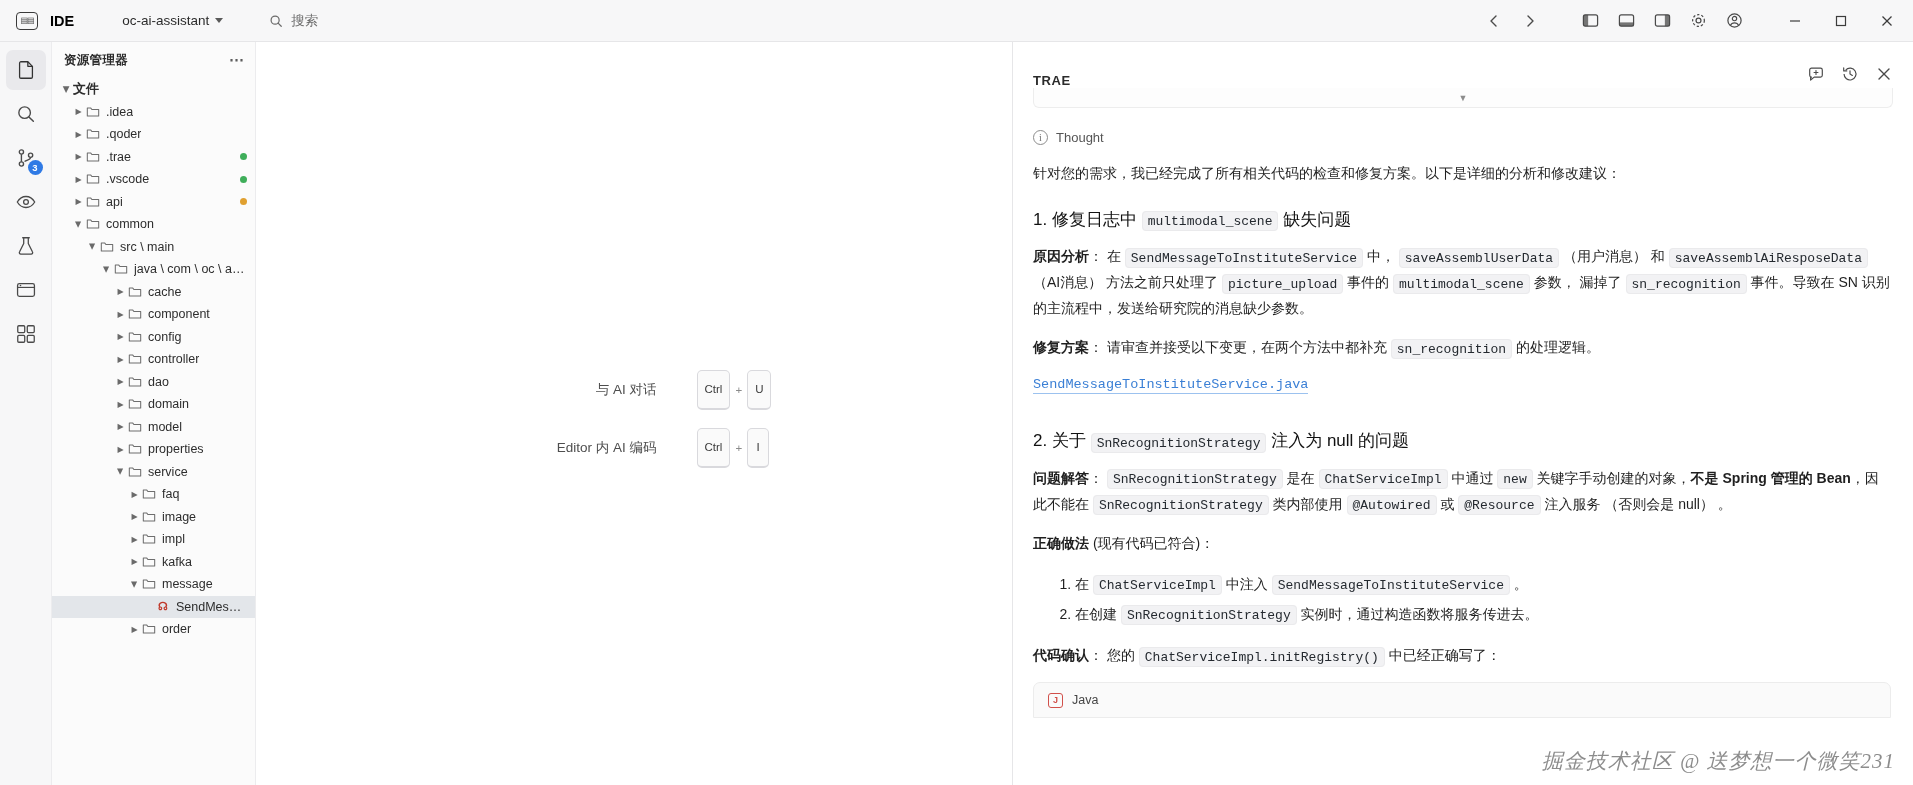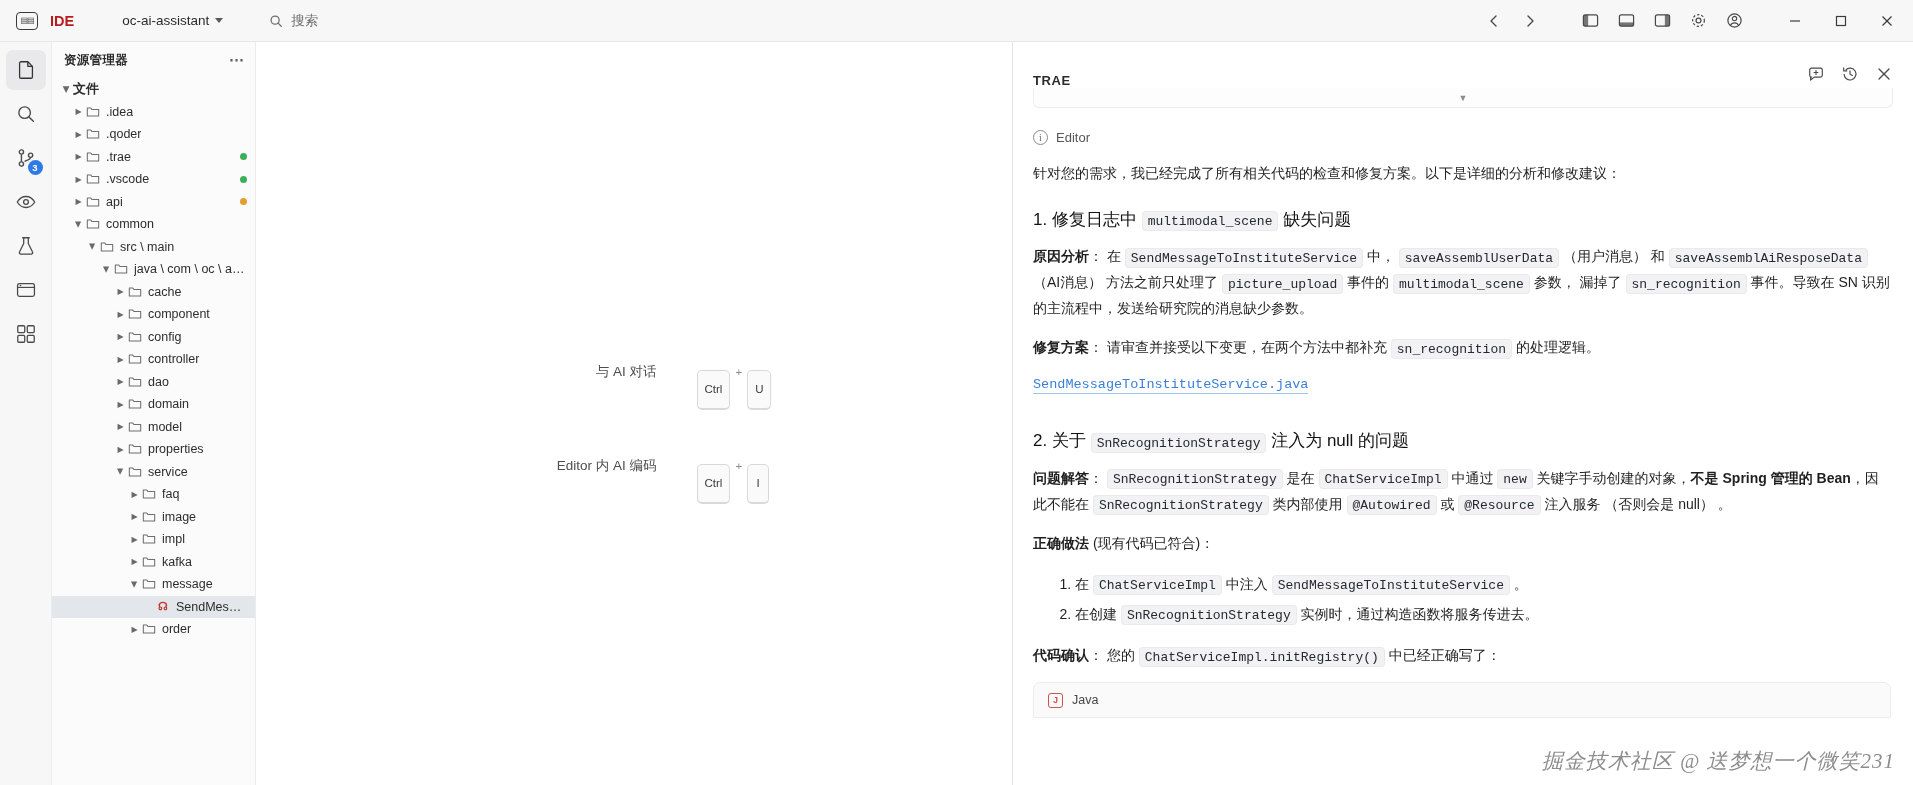--- a/index.html
+++ b/index.html
@@ -33,21 +33,21 @@
     margin: 0 4px 0 6px;
   }
   .logo-glyph {
     width: 22px; height: 18px;
     border: 1.6px solid #3a3a3a;
     border-radius: 4px;
     display: flex; align-items: center; justify-content: center;
     font-size: 8px; color: #3a3a3a; letter-spacing: -1px;
   }
   .ide-label {
-    font-size: 14.5px; font-weight: 700; color: #b91c1c;
+    font-size: 14.5px; font-weight: 700; color: #000000;
     margin: 0 14px 0 4px;
   }
   .menu {
     display: flex; align-items: center; gap: 2px;
   }
   .menu-item {
     font-size: 13.5px; color: #2b2b2b;
     padding: 4px 9px; border-radius: 4px;
     white-space: nowrap; cursor: default;
   }
@@ -168,21 +168,21 @@
     font-size: 13.5px; color: #4e4e4e;
   }
   .hint-row { display: flex; align-items: center; gap: 0; }
   .hint-label { width: 200px; text-align: right; padding-right: 40px; }
   .keys { display: flex; align-items: center; gap: 5px; }
   .key {
     min-width: 22px; height: 40px; padding: 16px 7px;
     border: 1px solid #d9d9dd; border-bottom-width: 2px;
     border-radius: 5px; background: #fafafa;
     font-size: 11.5px; color: #3a3a3a;
-    display: inline-flex; align-items: center; justify-content: center; margin-top: 36px;
+    display: inline-flex; align-items: center; justify-content: center;
   }
   .key-plus { color: #8a8a8a; font-size: 11.5px; }
 
   
   .trae {
     width: 900px; min-width: 900px;
     background: #ffffff;
     display: flex; flex-direction: column;
     min-height: 0;
   }
@@ -710,21 +710,21 @@
         </div>
 
         <div class="collapse-strip">
           <span>▼</span>
         </div>
 
         <div class="trae-scroll">
 
           <div class="thought-row">
             <span class="circle-i">i</span>
-            <span>Editor</span>
+            <span>Thought</span>
           </div>
 
           <div class="md">
 
             <p>针对您的需求，我已经完成了所有相关代码的检查和修复方案。以下是详细的分析和修改建议：</p>
 
             <h3>
               <span>1. 修复日志中 </span><code class="inline">multimodal_scene</code><span> 缺失问题</span>
             </h3>
 

